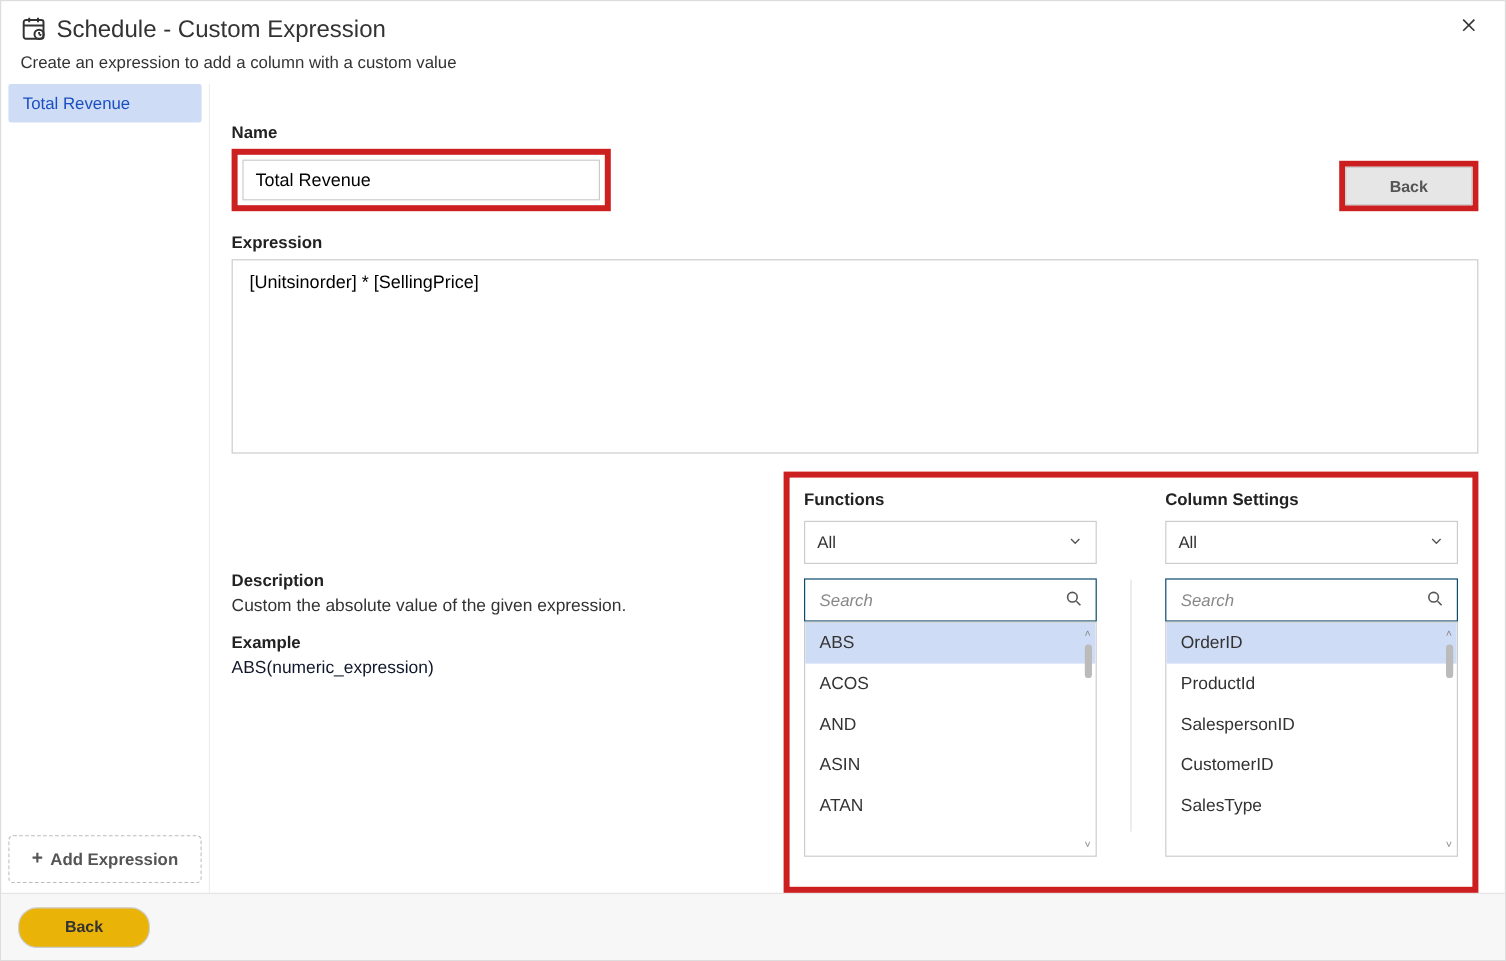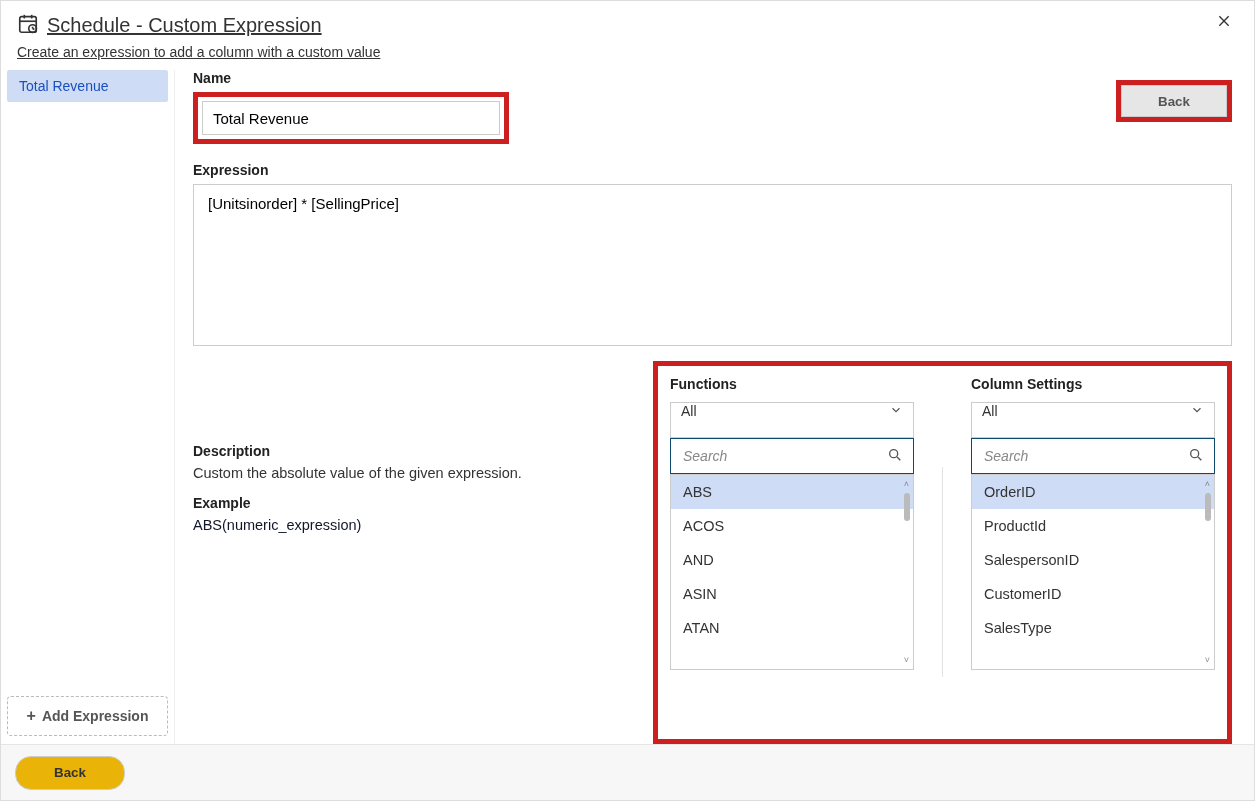--- a/index.html
+++ b/index.html
@@ -15,21 +15,20 @@
     width: 1255px;
     height: 801px;
     border: 1px solid #ddd;
     position: relative;
     display: flex;
     flex-direction: column;
   }
   .header {
     padding: 12px 16px 10px 16px;
     position: relative;
-    text-decoration: underline;
   }
   .header-title-row {
     display: flex;
     align-items: center;
     gap: 8px;
   }
   .header-title {
     font-size: 20px;
     font-weight: 500;
     color: #333;
@@ -93,22 +92,23 @@
   }
   .main {
     flex: 1;
     padding: 0 22px 0 18px;
     position: relative;
     display: flex;
     flex-direction: column;
   }
   .row-name-save {
     display: flex;
-    align-items: flex-start;
+    align-items: flex-end;
     gap: 20px;
+    margin-top: 32px;
   }
   .label {
     font-weight: 700;
     font-size: 14px;
     color: #222;
     margin-bottom: 6px;
     display: block;
   }
   .name-wrap {
     border: 5px solid #cc1f1f;
@@ -192,25 +192,25 @@
     background: #e2e2e2;
     height: 210px;
     align-self: center;
     margin-top: 40px;
   }
   .select-box {
     width: 100%;
     height: 36px;
     border: 1px solid #ccc;
     display: flex;
-    align-items: flex-start;
+    align-items: center;
     padding: 0 10px;
     justify-content: space-between;
     cursor: pointer;
-    margin-bottom: 0;
+    margin-bottom: 12px;
     color: #333;
   }
   .chevron svg { width: 14px; height: 14px; stroke:#555; }
   .search-box {
     width: 100%;
     height: 36px;
     border: 1px solid #0c4a6e;
     display: flex;
     align-items: center;
     padding: 0 10px;

